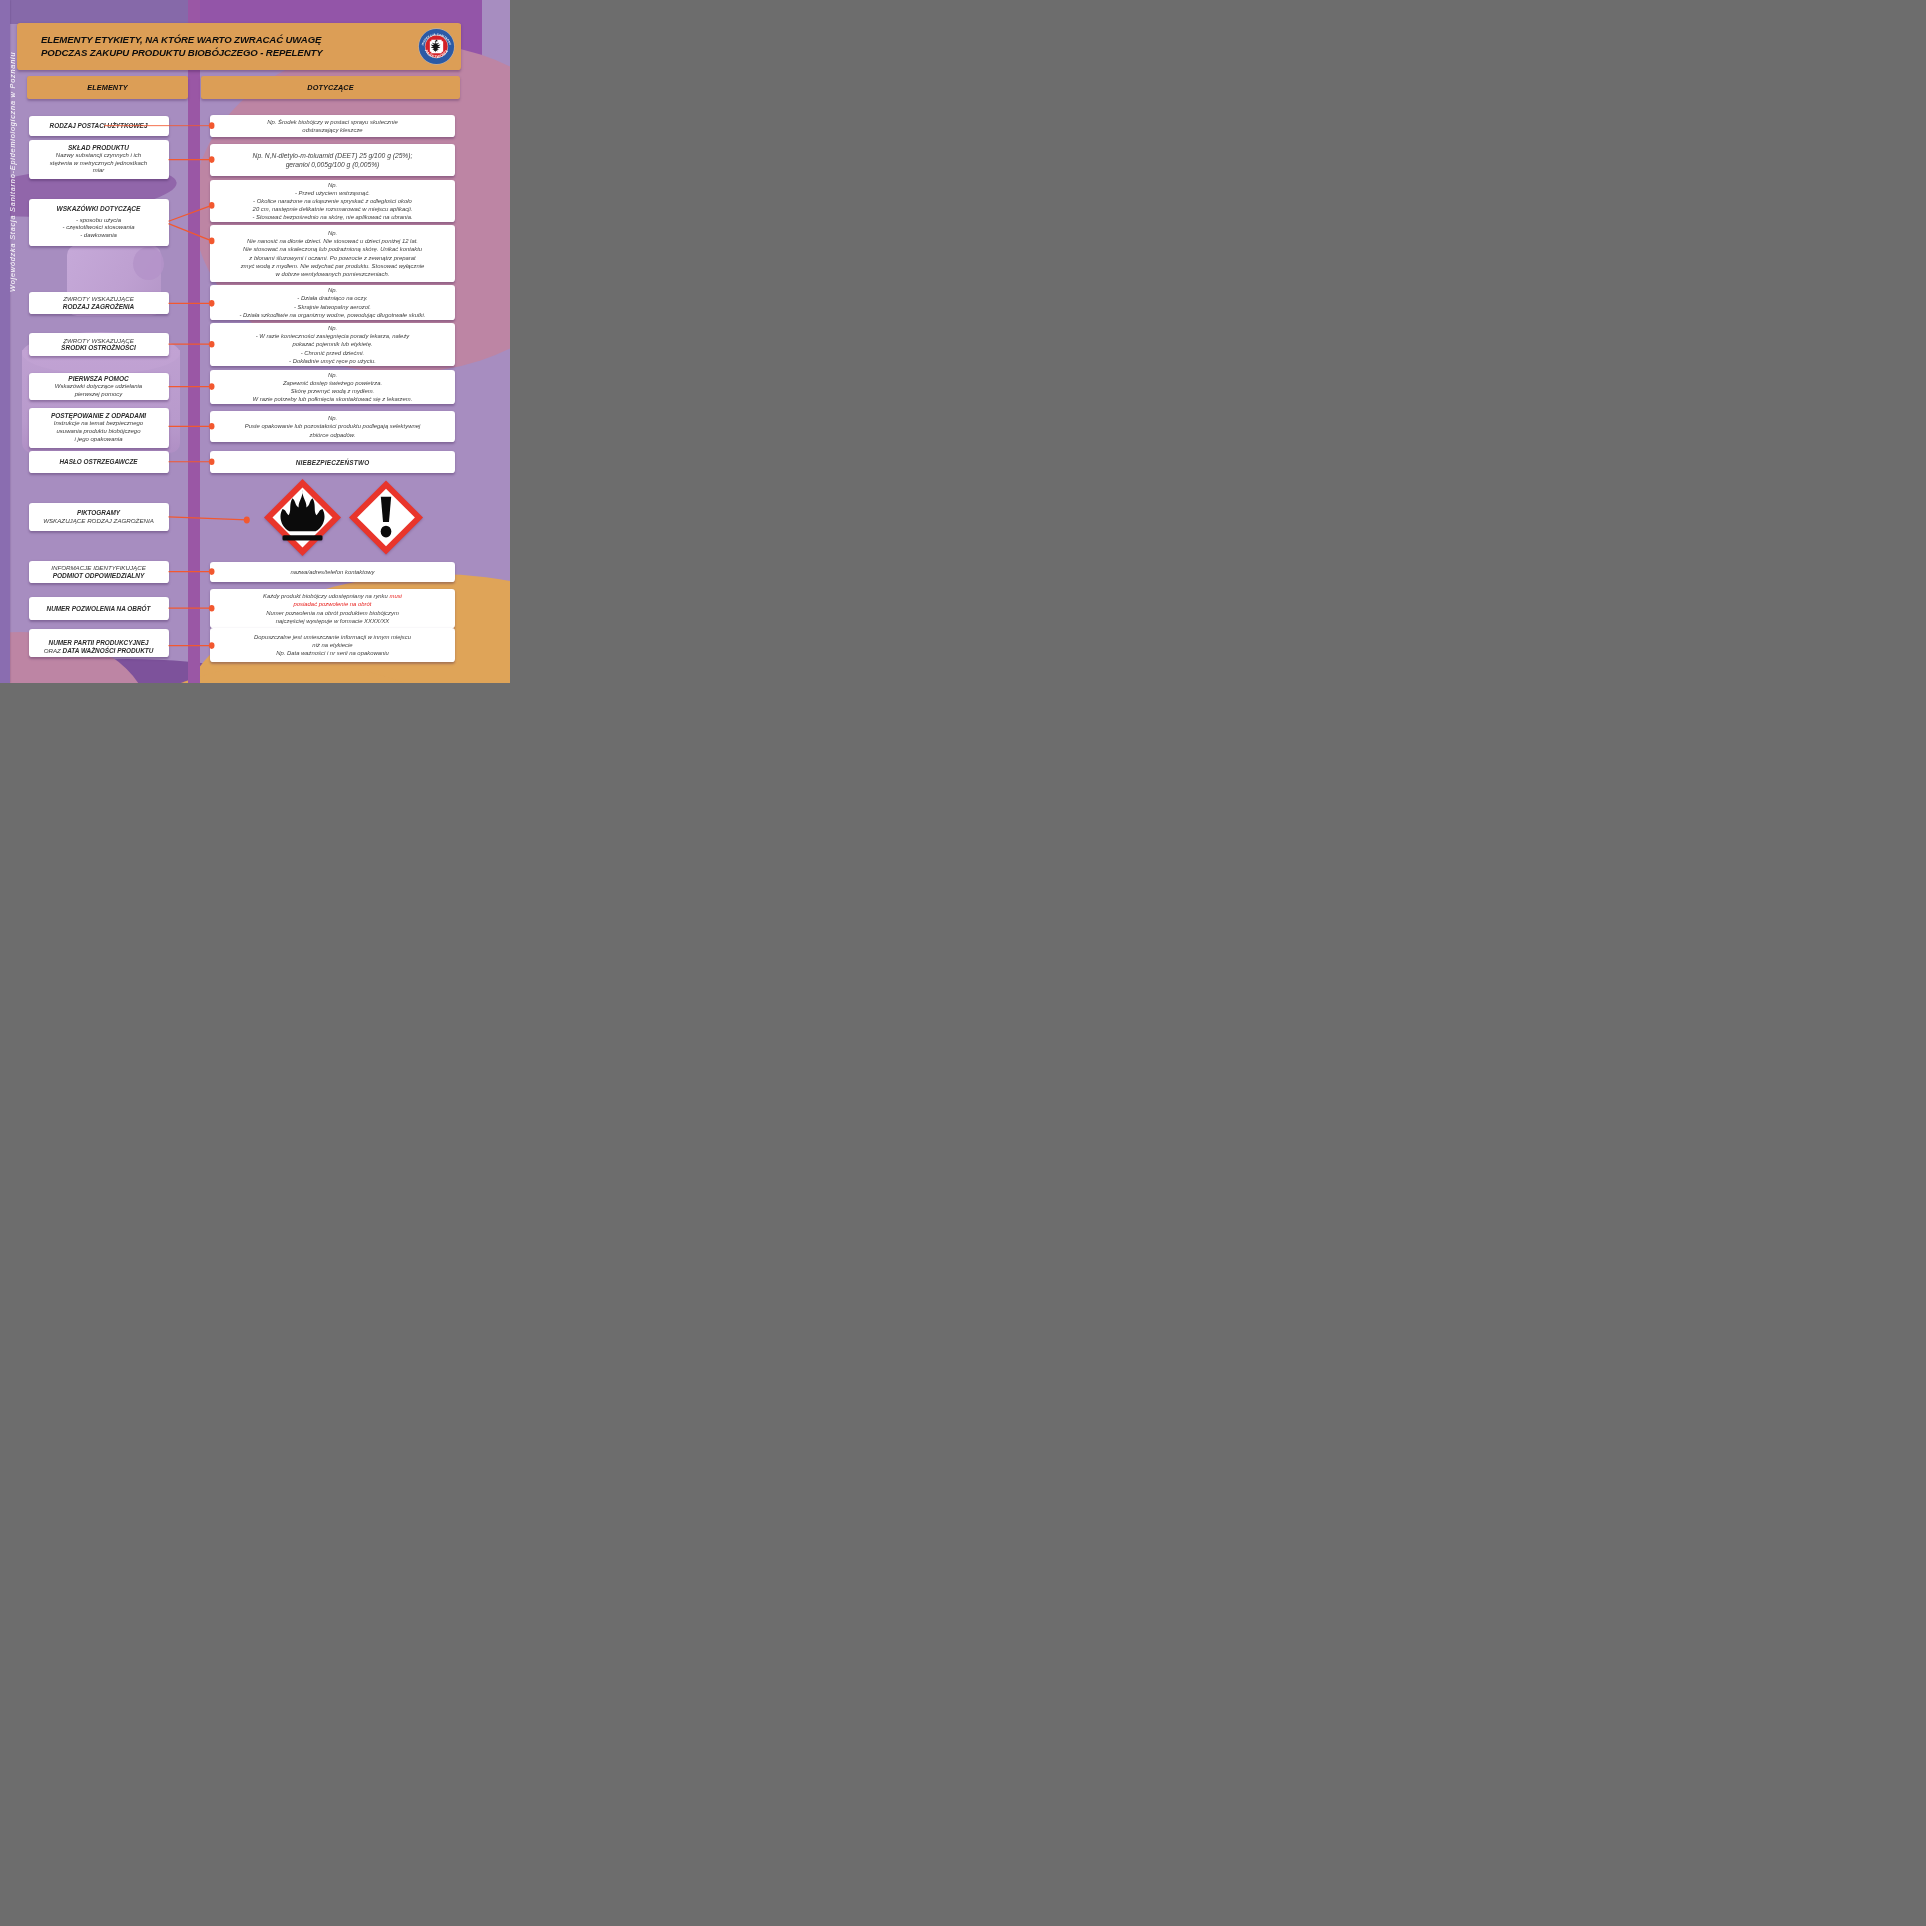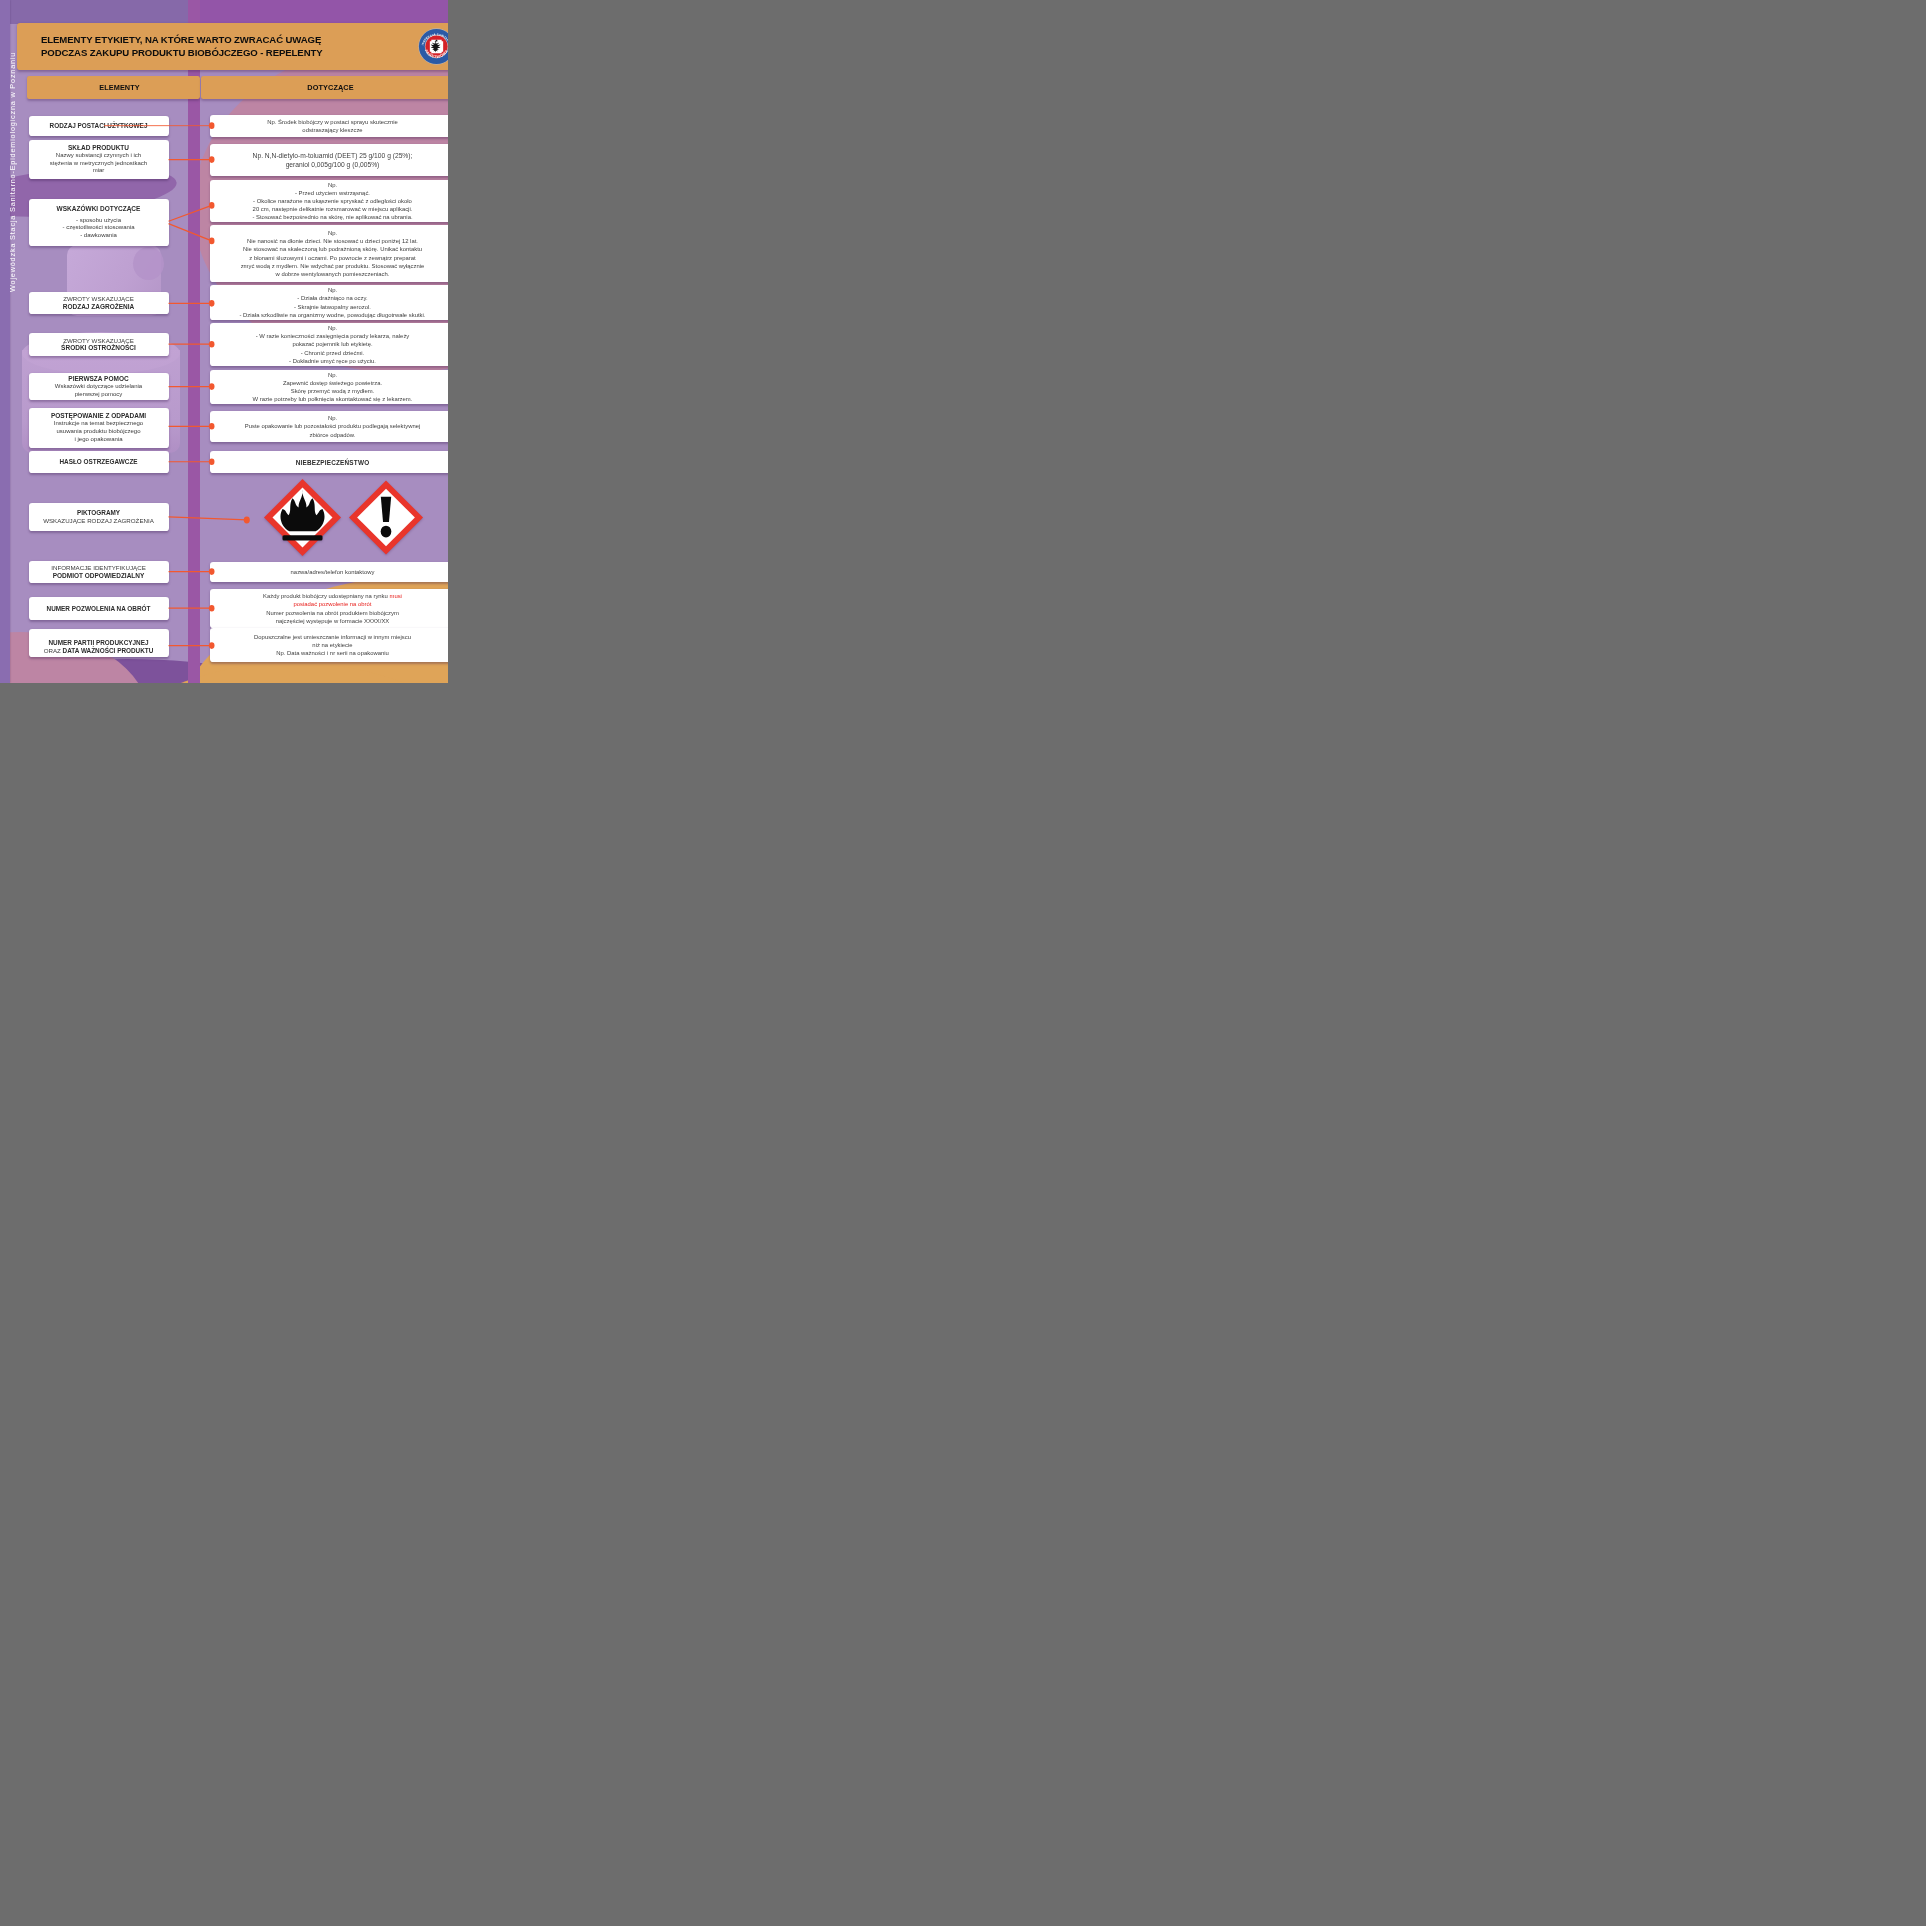--- a/index.html
+++ b/index.html
@@ -1,19 +1,20 @@
 <!DOCTYPE html>
 <html lang="pl" style="font-size:6.2px"><head>
 <meta charset="utf-8">
 <style>
   html,body{margin:0;padding:0;background:#6d6d6d;}
   .poster{
-    position:relative;width:448px;height:683px;overflow:hidden;
+    position:relative;width:510px;height:683px;overflow:hidden;
     background:#a78dc0;
     font-family:"Liberation Sans","DejaVu Sans",sans-serif;
+    font-style:italic;
     -webkit-font-smoothing:antialiased;
   }
   
   .bg{position:absolute;z-index:1;}
   .band-topleft{left:0;top:0;width:188px;height:24px;background:#8669a9;}
   .band-topright{left:188px;top:0;width:294px;height:24px;background:#9355a8;}
   .band-rightedge{left:461px;top:0;width:21px;height:75px;background:#9355a8;}
   .blob{border-radius:50%;}
   .blob-pink-right{left:193px;top:42px;width:416px;height:331px;background:#bd85a4;}
   .blob-dark-left{left:-39px;top:169px;width:216px;height:46px;background:#8d5fa6;transform:rotate(-5deg);opacity:.85;}
@@ -34,21 +35,21 @@
     white-space:nowrap;font-size:7.3px;letter-spacing:0.8px;color:#ffffff;}
   
   .header{position:absolute;z-index:15;left:17px;top:23px;width:444px;height:47px;background:#dc9e56;border-radius:3.1px;
     box-shadow:0 1.2px 2.7px rgba(60,25,80,.35);display:flex;align-items:center;}
   .title-wrap{flex:1;padding-left:24px;}
   .title-line{margin:0;font-size:9.6px;line-height:1.33;font-weight:800;letter-spacing:-0.1px;color:#0d0d0d;}
   .logo-wrap{width:37px;height:37px;margin-right:5.8px;flex:0 0 auto;}
   
   .colbar{position:absolute;z-index:15;top:76px;height:23px;background:#dc9e56;border-radius:2.3px;
     box-shadow:0 1.2px 2.3px rgba(60,25,80,.3);display:flex;align-items:center;justify-content:center;}
-  .colbar-left{left:27px;width:161px;padding-left:12px;}
+  .colbar-left{left:27px;width:161px;}
   .colbar-right{left:201px;width:259px;}
   .colbar p{margin:0;font-size:7.3px;font-weight:800;color:#0e0e0e;letter-spacing:0.1px;}
   
   .card{position:absolute;z-index:20;left:var(--x);top:var(--y);width:var(--w);height:var(--h);
     background:#ffffff;border-radius:3.1px;box-shadow:0 1.2px 2.3px rgba(55,25,75,.33);
     display:flex;flex-direction:column;align-items:center;justify-content:center;
     text-align:center;box-sizing:border-box;padding:2.3px 4.6px;}
   .card p{margin:0;white-space:pre-line;}
   .el-card{--x:28.5px;--w:140px;}
   .ex-card{--x:210px;--w:245px;}

